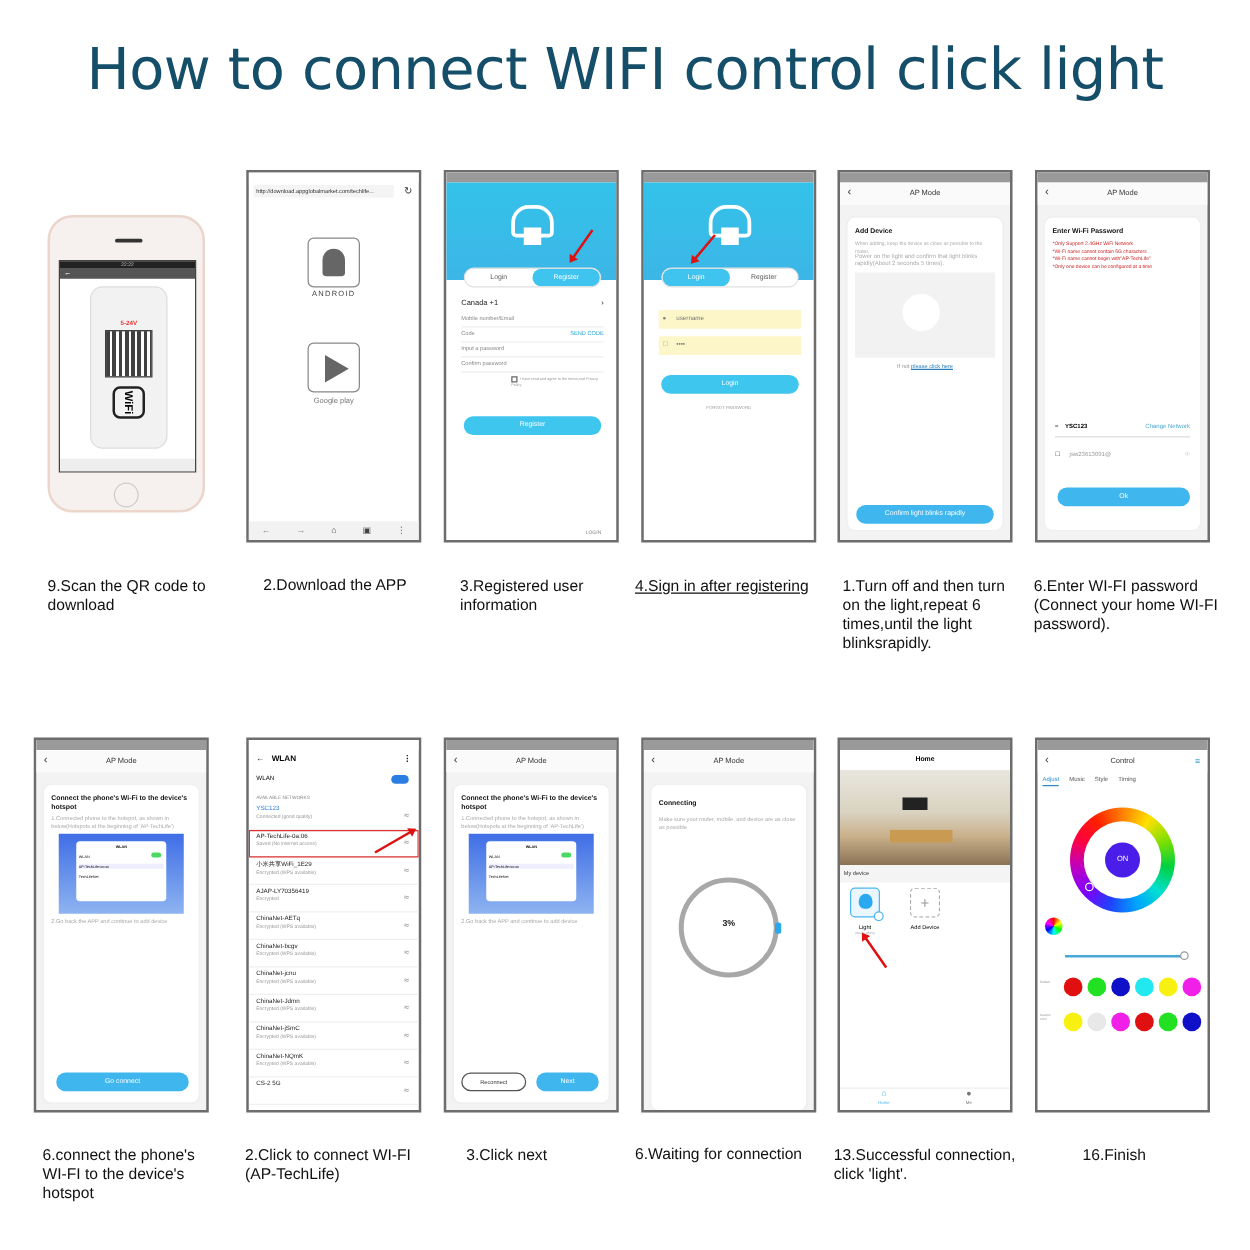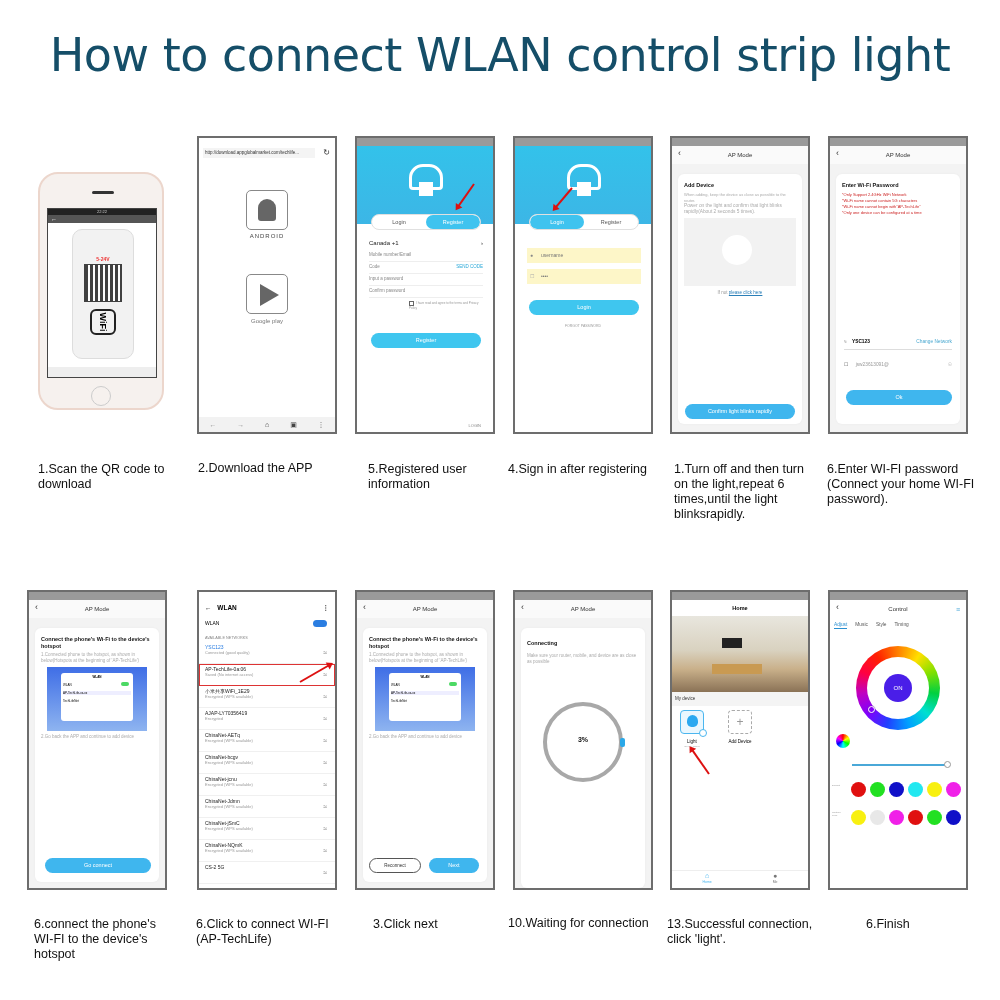--- a/index.html
+++ b/index.html
@@ -24,21 +24,21 @@
   .pill-tabs { position: absolute; display: flex; width: 110px; height: 16px; border-radius: 8px; overflow: hidden; border: 1px solid #e0e0e0; background: #fff; }
   .pill-tabs div { flex: 1; text-align: center; font-size: 5.5px; line-height: 14px; color: #555; }
   .pill-tabs .act { background: #3fc3ef; color: #fff; border-radius: 8px; }
   .field { font-size: 4.5px; color: #888; border-bottom: 1px solid #eee; padding: 2px 0; height: 12px; position: relative; }
   .arrow { position: absolute; width: 2px; background: #d11; transform-origin: top center; }
   .arrow::after { content: ""; position: absolute; left: -3px; bottom: -4px; border-left: 4px solid transparent; border-right: 4px solid transparent; border-top: 6px solid #d11; }
 </style>
 </head>
 <body>
 
-<div class="title">How to connect WLAN control strip light</div>
+<div class="title">How to connect WIFI control click light</div>
 
 <div style="position:absolute;left:38px;top:172px;width:126px;height:238px;background:#f6f1ee;border:2px solid #ecd6cc;border-radius:20px;">
   <div style="position:absolute;left:52px;top:17px;width:22px;height:3px;background:#333;border-radius:2px;"></div>
   <div style="position:absolute;left:7px;top:34px;width:110px;height:170px;background:#fff;border:1px solid #444;">
     <div style="height:6px;background:#222;color:#ccc;font-size:4px;text-align:center;">22:22</div>
     <div style="height:8px;background:#555;color:#fff;font-size:6px;padding-left:3px;line-height:8px;"><span>←</span></div>
     <div style="position:absolute;left:24px;top:20px;width:62px;height:130px;background:#f2f2f2;border-radius:10px;border:1px solid #ddd;">
       <div style="font-size:5px;color:#e33;text-align:center;margin-top:26px;font-weight:bold;">5-24V</div>
       <div style="margin:3px auto;width:36px;height:36px;background:repeating-linear-gradient(90deg,#222 0 3px,#fff 3px 5px),#222;opacity:.85;outline:1px solid #222;"></div>
       <div style="margin:8px auto 0;width:26px;height:26px;border:2px solid #222;border-radius:6px;font-size:9px;font-weight:bold;text-align:center;line-height:22px;transform:rotate(90deg);">WiFi</div>
@@ -148,24 +148,24 @@
     </div>
     <div style="position:absolute;top:184px;left:8px;right:8px;height:14px;font-size:4.8px;line-height:14px;color:#999;">
       <span style="color:#444;">☐</span>
       <span style="margin-left:6px;filter:blur(0.6px);">jsw23613091@</span>
       <span style="position:absolute;right:0;">☉</span>
     </div>
   </div>
   <div class="btn-blue" style="left:16px;top:252px;width:106px;">Ok</div>
 </div>
 
-<div class="caption" style="left:38px;top:462px;width:135px;">1.Scan the QR code to download</div>
-<div class="caption" style="left:198px;top:461px;width:140px;">2.Download the APP</div>
-<div class="caption" style="left:368px;top:462px;width:125px;">5.Registered user information</div>
-<div class="caption" style="left:508px;top:462px;width:160px;">4.Sign in after registering</div>
+<div class="caption" style="left:38px;top:462px;width:135px;">9.Scan the QR code to download</div>
+<div class="caption" style="left:198px;top:461px;width:140px;text-align:center;">2.Download the APP</div>
+<div class="caption" style="left:368px;top:462px;width:125px;">3.Registered user information</div>
+<div class="caption" style="left:508px;top:462px;width:160px;text-decoration:underline;">4.Sign in after registering</div>
 <div class="caption" style="left:674px;top:462px;width:146px;">1.Turn off and then turn on the light,repeat 6 times,until the light blinksrapidly.</div>
 <div class="caption" style="left:827px;top:462px;width:150px;">6.Enter WI-FI password (Connect your home WI-FI password).</div>
 
 <div class="screen gray" style="left:27px;top:590px;width:140px;height:300px;">
   <div class="sb"></div>
   <div class="hdr">
       <span class="back">‹</span>
       <span>AP Mode</span>
     </div>
   <div class="card" style="top:36px;height:254px;padding:8px 6px;">
@@ -360,17 +360,17 @@
     <span class="dot" style="background:#f8f010;" title="#f8f010"></span>
     <span class="dot" style="background:#e8e8e8;" title="#e8e8e8"></span>
     <span class="dot" style="background:#f020e8;" title="#f020e8"></span>
     <span class="dot" style="background:#e01010;" title="#e01010"></span>
     <span class="dot" style="background:#22e022;" title="#22e022"></span>
     <span class="dot" style="background:#1010c8;" title="#1010c8"></span>
   </div>
 </div>
 
 <div class="caption" style="left:34px;top:917px;width:140px;">6.connect the phone's WI-FI to the device's hotspot</div>
-<div class="caption" style="left:196px;top:917px;width:150px;">6.Click to connect WI-FI (AP-TechLife)</div>
+<div class="caption" style="left:196px;top:917px;width:150px;">2.Click to connect WI-FI (AP-TechLife)</div>
 <div class="caption" style="left:373px;top:917px;width:120px;">3.Click next</div>
-<div class="caption" style="left:508px;top:916px;width:165px;">10.Waiting for connection</div>
+<div class="caption" style="left:508px;top:916px;width:165px;">6.Waiting for connection</div>
 <div class="caption" style="left:667px;top:917px;width:160px;">13.Successful connection, click 'light'.</div>
-<div class="caption" style="left:866px;top:917px;width:100px;">6.Finish</div>
+<div class="caption" style="left:866px;top:917px;width:100px;">16.Finish</div>
 
 </body></html>

